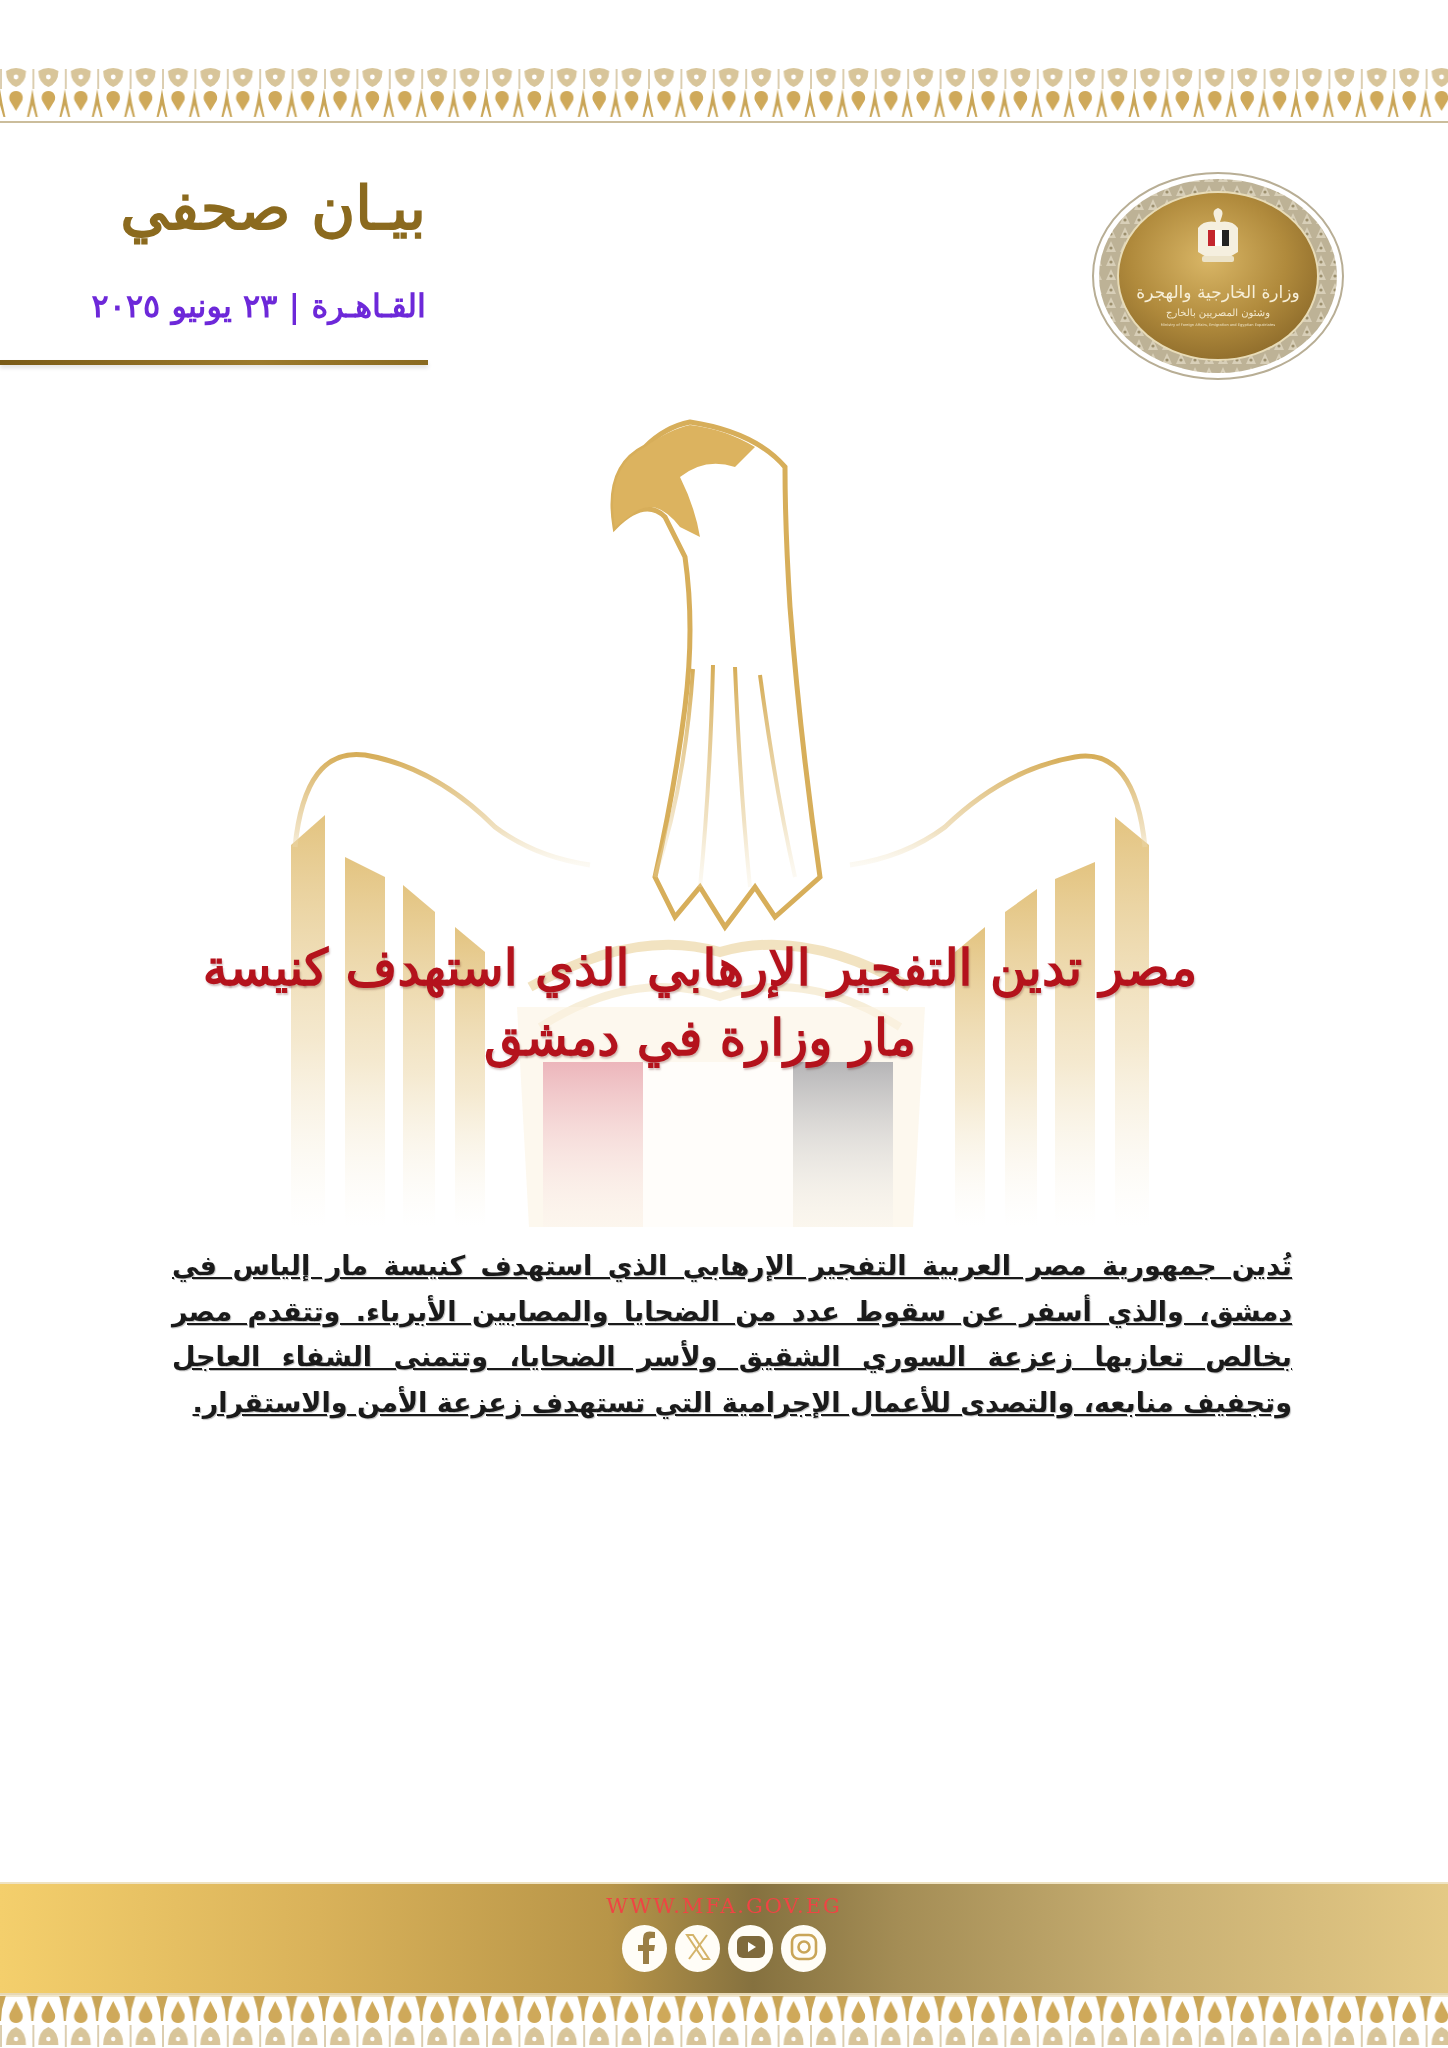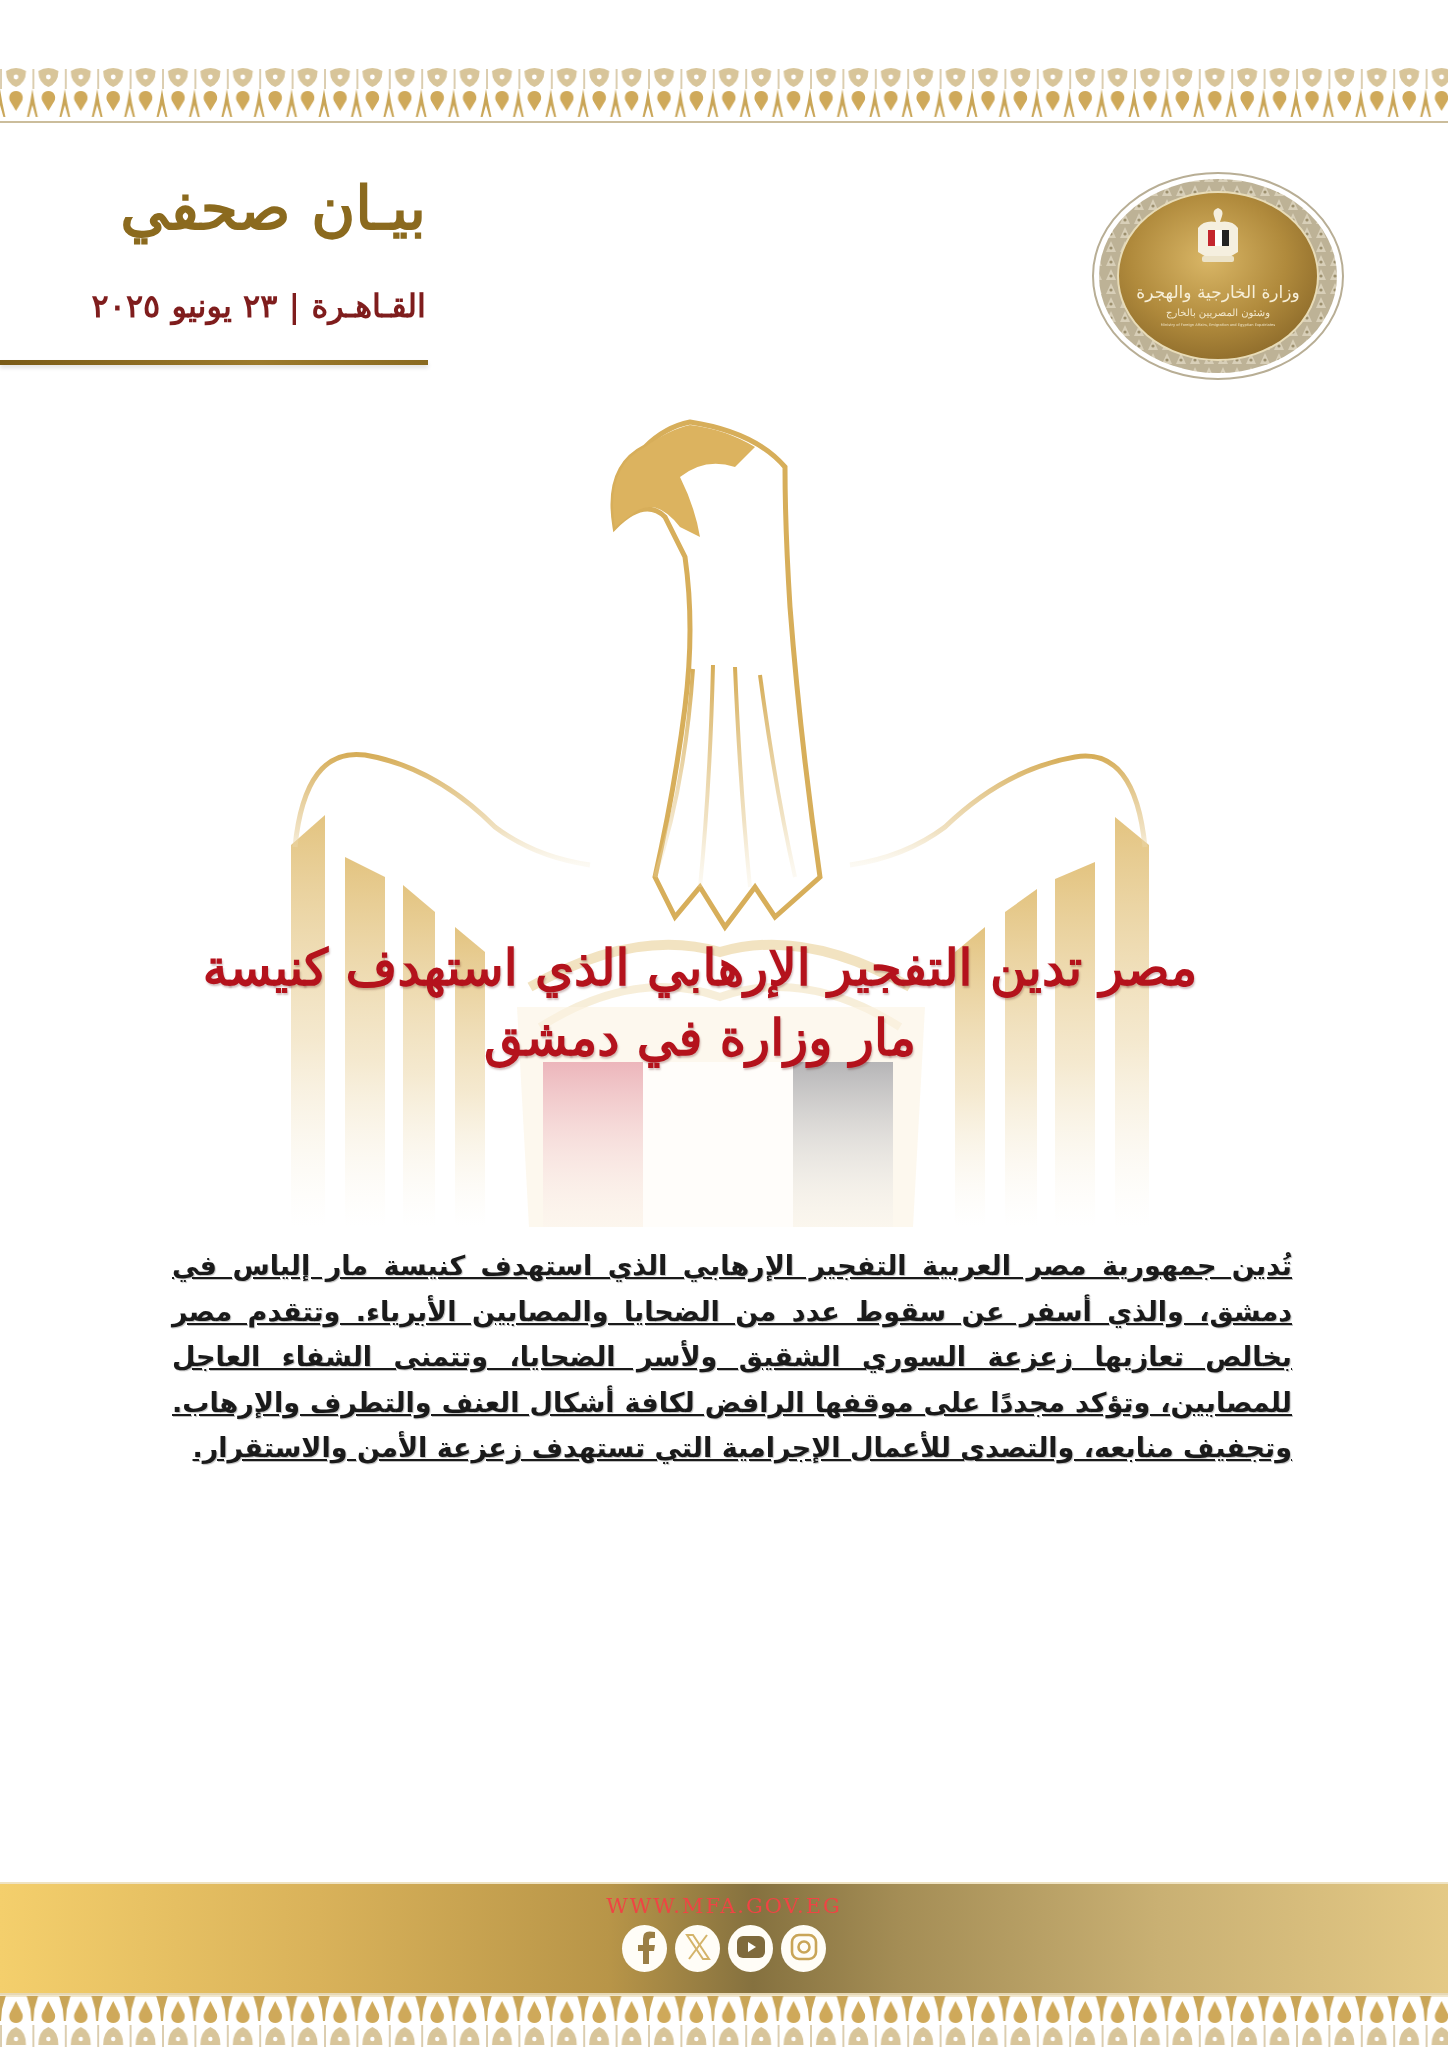--- a/index.html
+++ b/index.html
@@ -25,21 +25,21 @@
       direction: rtl;
       white-space: nowrap;
       letter-spacing: 1px;
     }
     .dateline {
       right: 1022px;
       top: 242px;
       font-family: "DejaVu Serif", serif;
       font-weight: bold;
       font-size: 32px;
-      color: #7f1d1d;
+      color: #6d28d9;
       direction: rtl;
       white-space: nowrap;
     }
     .rule {
       left: 0; top: 315px; width: 428px; height: 5px;
       background: linear-gradient(90deg, #7a5b17, #9c7a2c 60%, #8a6a20);
       box-shadow: 0 3px 4px rgba(0,0,0,0.12);
     }
 
     
@@ -215,21 +215,20 @@
 
 <div class="abs headline">
   <div>مصر تدين التفجير الإرهابي الذي استهدف كنيسة</div>
   <div>مار وزارة في دمشق</div>
 </div>
 
 <div class="abs body-text">
   <div>تُدين جمهورية مصر العربية التفجير الإرهابي الذي استهدف كنيسة مار إلياس في</div>
   <div>دمشق، والذي أسفر عن سقوط عدد من الضحايا والمصابين الأبرياء. وتتقدم مصر</div>
   <div>بخالص تعازيها زعزعة السوري الشقيق ولأسر الضحايا، وتتمنى الشفاء العاجل</div>
-  <div>للمصابين، وتؤكد مجددًا على موقفها الرافض لكافة أشكال العنف والتطرف والإرهاب.</div>
   <div class="last">وتجفيف منابعه، والتصدى للأعمال الإجرامية التي تستهدف زعزعة الأمن والاستقرار.</div>
 </div>
 
 <div class="abs footer-band"></div>
 <div class="abs footer-url">WWW.MFA.GOV.EG</div>
 <div class="abs social">
   <div class="ic">
     <span>
       <svg width="30" height="34" viewBox="0 0 30 34">
           <path d="M19 34 V21 H24 L25 15 H19 V11 Q19 8 22 8 H25 V2 Q22 1.5 19.5 1.5 Q13 1.5 13 8.5 V15 H8 V21 H13 V34 Z" fill="#9a7e45"></path>

